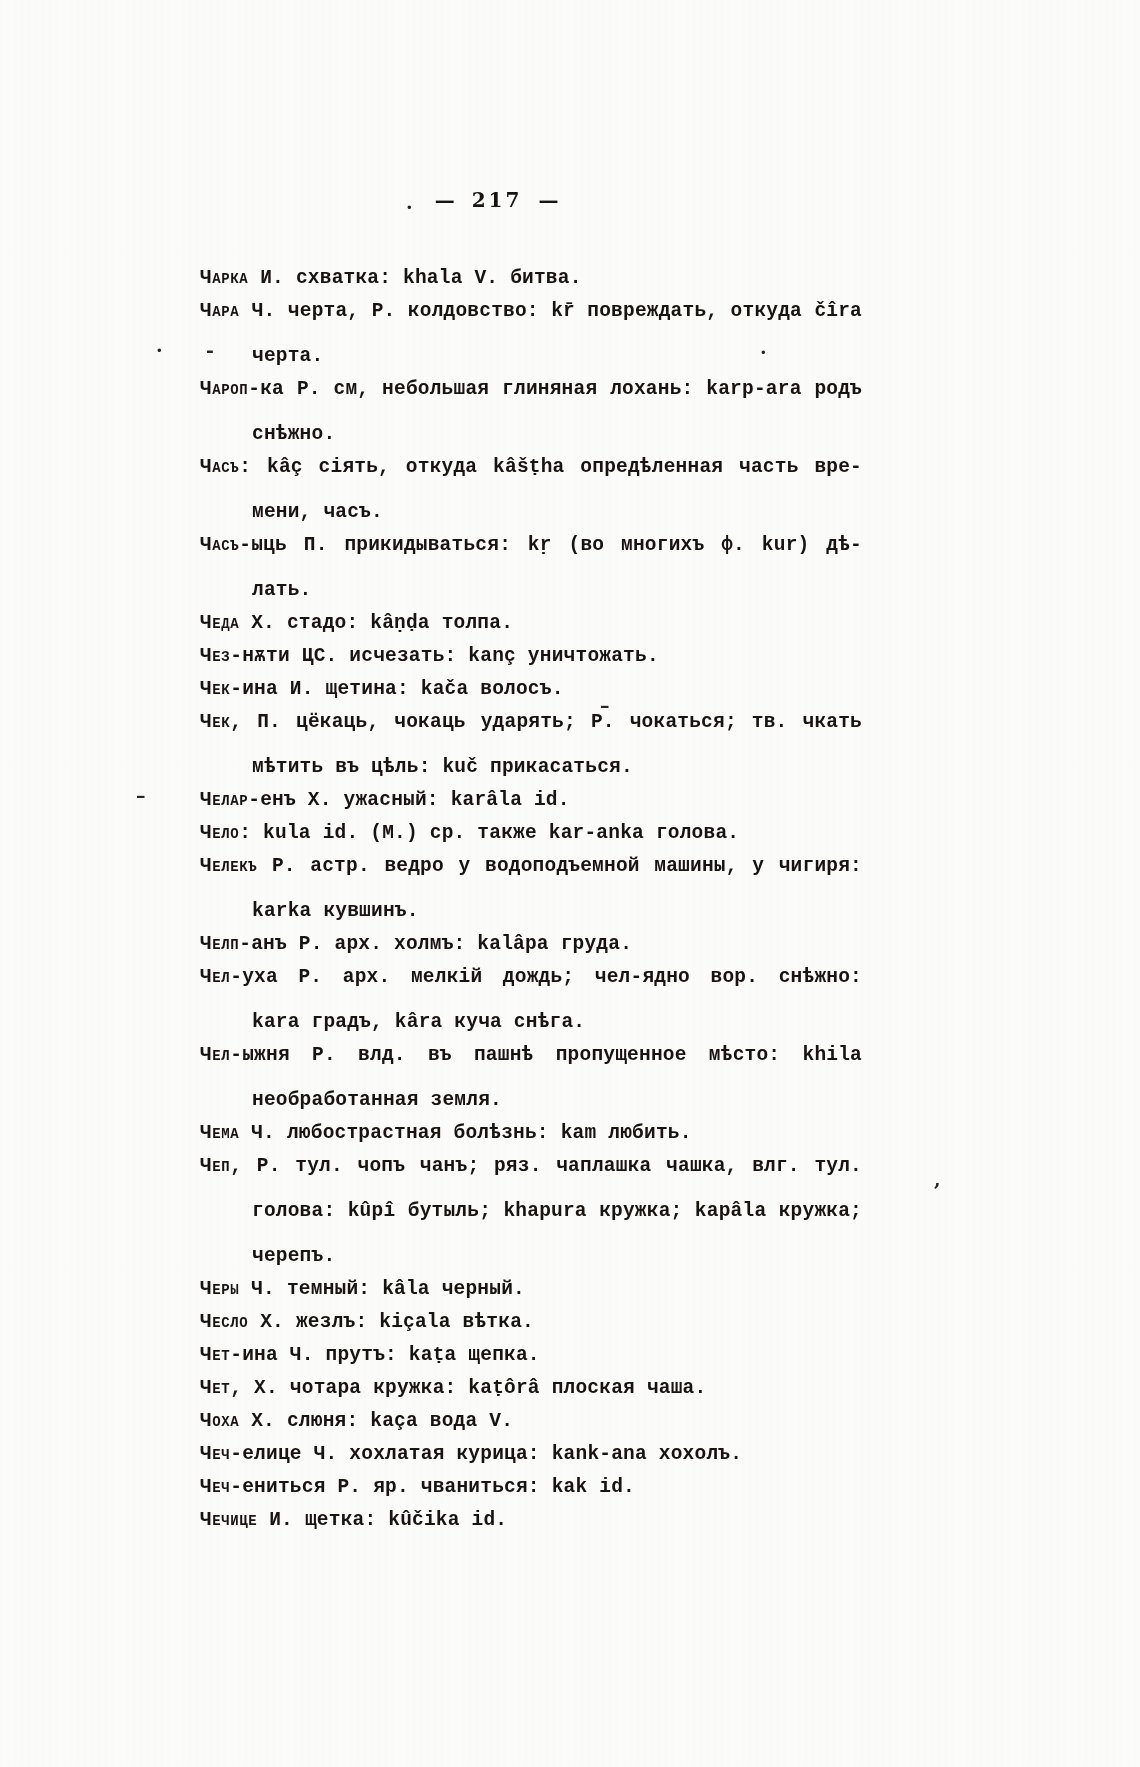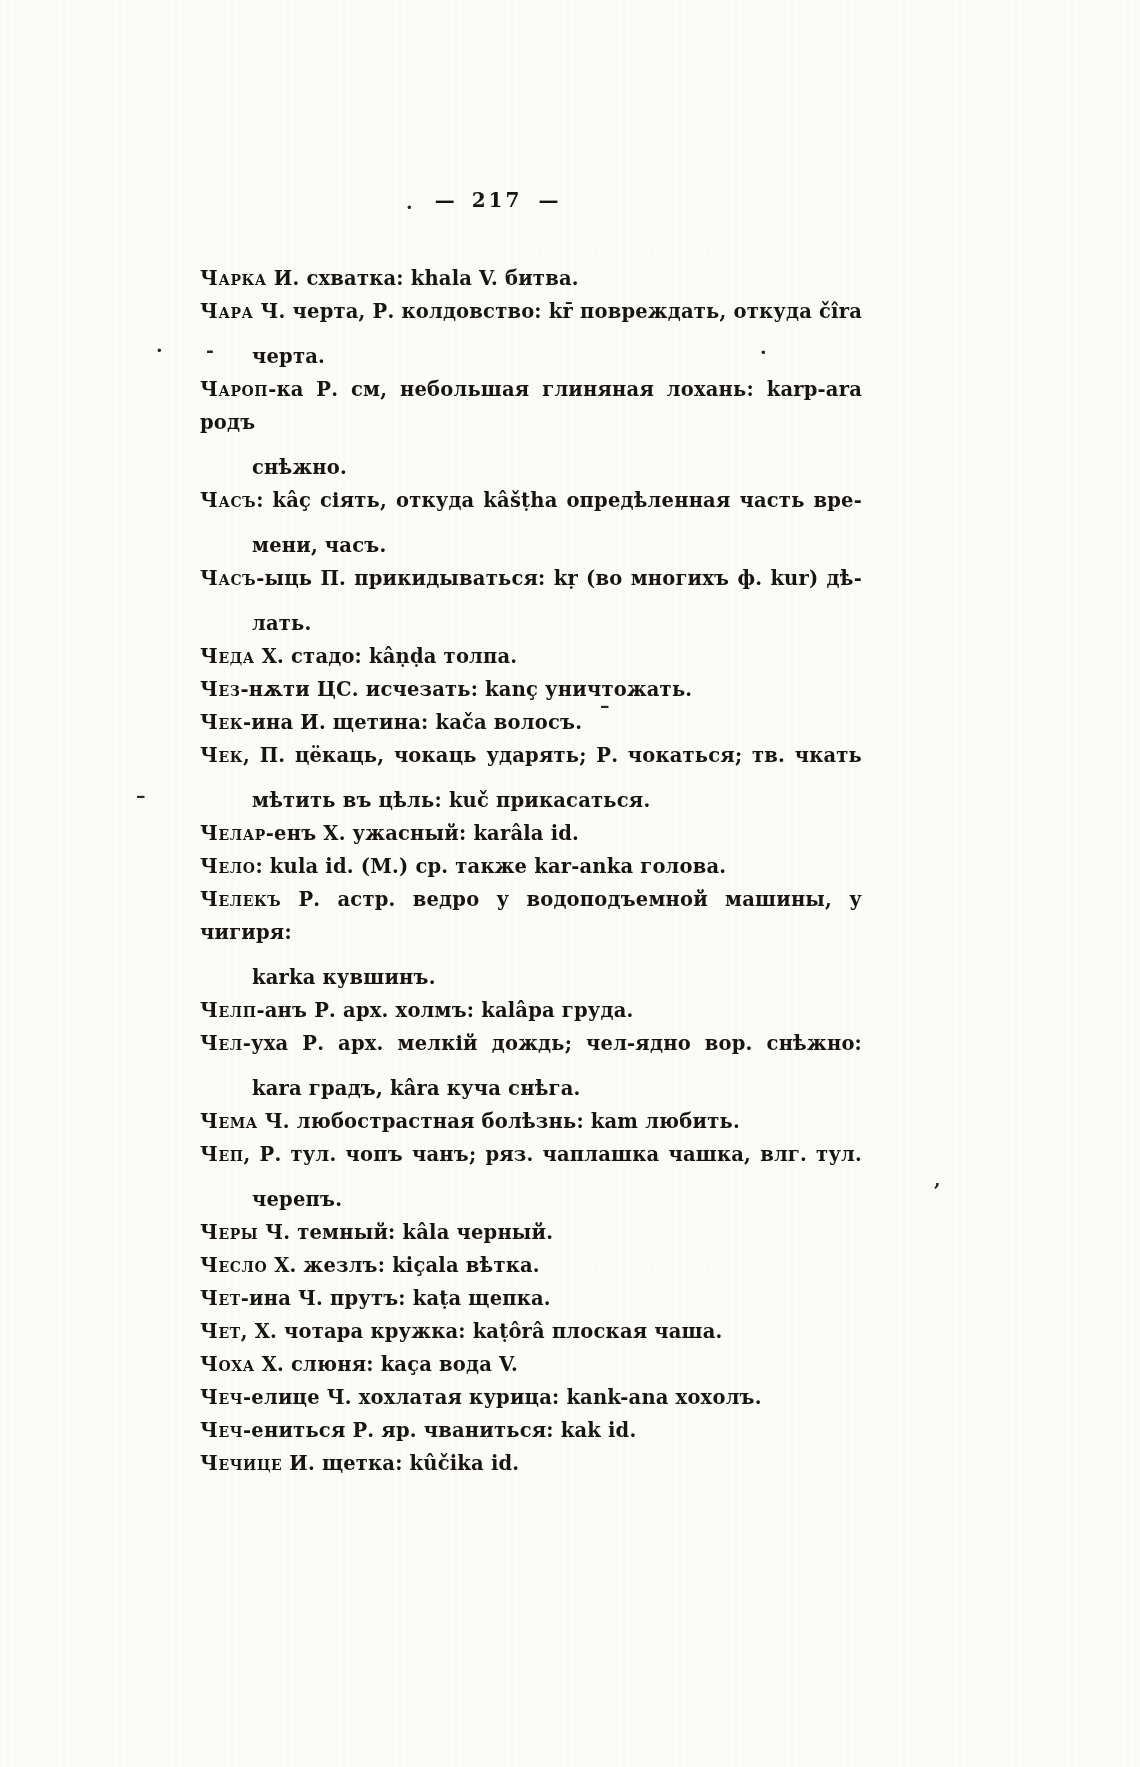--- a/index.html
+++ b/index.html
@@ -22,20 +22,21 @@
     font-size:20px;font-weight:700;letter-spacing:1px;
     color:#17140f;
   }
   .pagehead .dash{margin:0 16px;font-weight:700;}
   .pagehead .num{letter-spacing:3px;}
   .text-block{
     position:absolute;left:200px;top:262px;width:662px;
     font-size:19.5px;font-weight:700;line-height:33px;
     letter-spacing:0.2px;
     color:#181410;
+    font-family:Liberation Mono, monospace;
   }
   .entry{margin:0;}
   .line{text-align:justify;}
   .line.just{text-align-last:justify;}
   .line.cont{padding-left:52px;margin-top:12px;}
   .head .sc{font-variant:small-caps;letter-spacing:0.6px;}
   .stray{
     position:absolute;
     font-size:19px;font-weight:700;color:#2a261f;
     line-height:1;
@@ -94,24 +95,29 @@
         <div class="line cont">karka кувшинъ.</div>
       </div>
       <div class="entry">
         <div class="line"><span class="head"><span class="sc">Челп</span>-анъ</span> Р. арх. холмъ: kalâpa груда.</div>
       </div>
       <div class="entry">
         <div class="line just"><span class="head"><span class="sc">Чел</span>-уха</span> Р. арх. мелкій дождь; чел-ядно вор. снѣжно:</div>
         <div class="line cont">kara градъ, kâra куча снѣга.</div>
       </div>
       <div class="entry">
+        <div class="line just"><span class="head"><span class="sc">Чел</span>-ыжня</span> Р. влд. въ пашнѣ пропущенное мѣсто: khila</div>
+        <div class="line cont">необработанная земля.</div>
+      </div>
+      <div class="entry">
         <div class="line"><span class="head"><span class="sc">Чема</span></span> Ч. любострастная болѣзнь: kam любить.</div>
       </div>
       <div class="entry">
         <div class="line just"><span class="head"><span class="sc">Чеп</span></span>, Р. тул. чопъ чанъ; ряз. чаплашка чашка, влг. тул.</div>
+        <div class="line cont just">голова: kûpî бутыль; khapura кружка; kapâla кружка;</div>
         <div class="line cont">черепъ.</div>
       </div>
       <div class="entry">
         <div class="line"><span class="head"><span class="sc">Черы</span></span> Ч. темный: kâla черный.</div>
       </div>
       <div class="entry">
         <div class="line"><span class="head"><span class="sc">Чесло</span></span> Х. жезлъ: kiçala вѣтка.</div>
       </div>
       <div class="entry">
         <div class="line"><span class="head"><span class="sc">Чет</span>-ина</span> Ч. прутъ: kaṭa щепка.</div>

